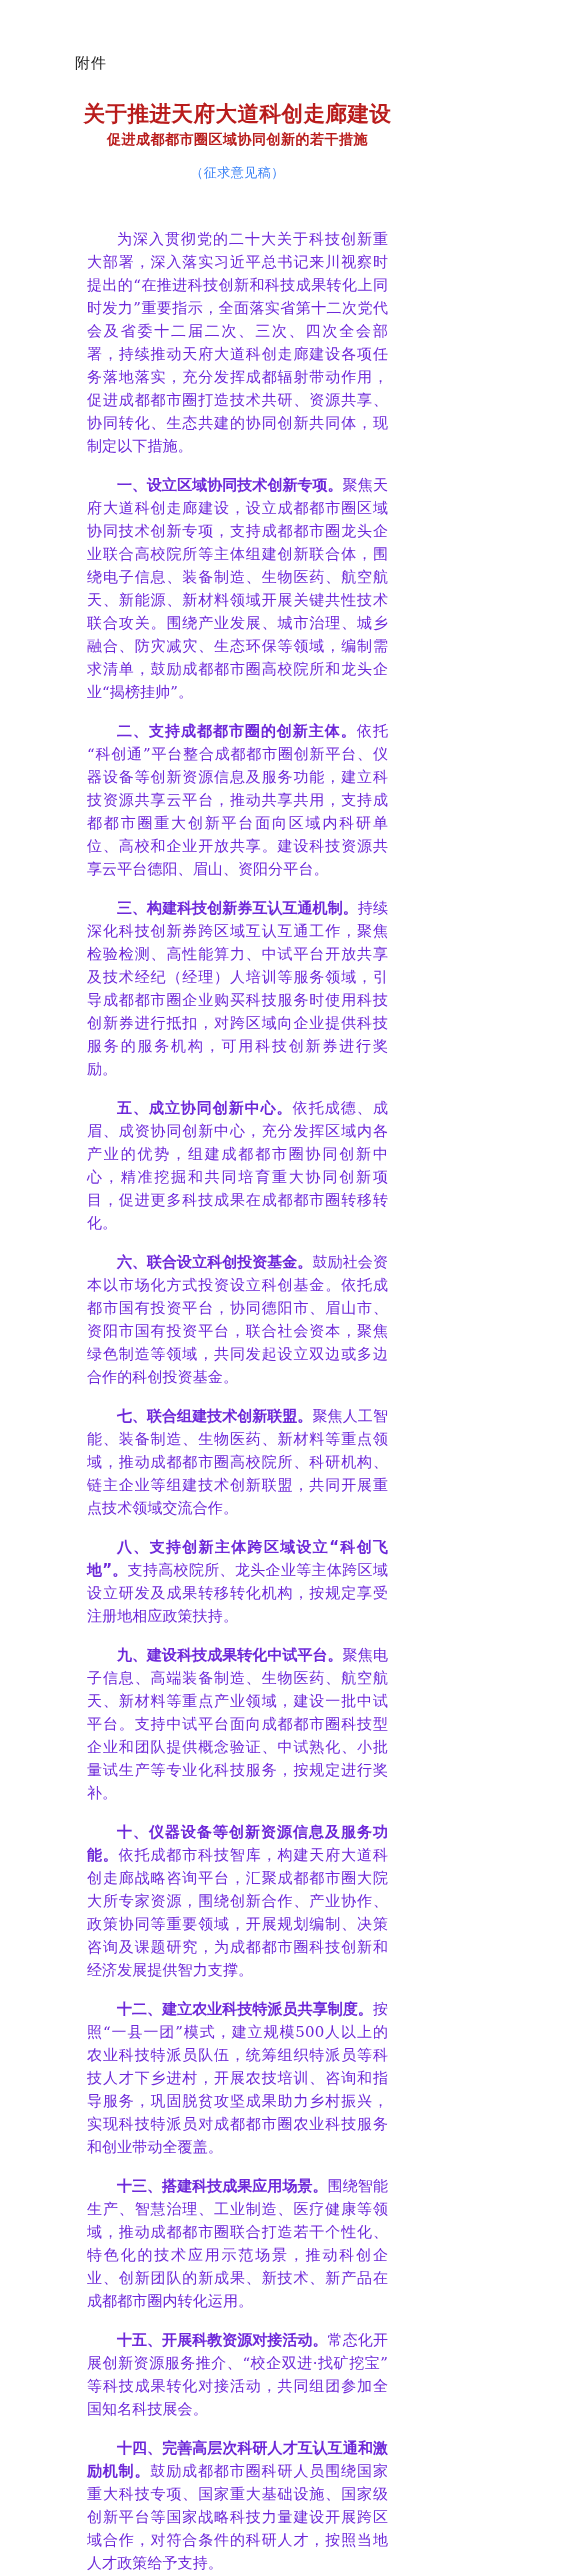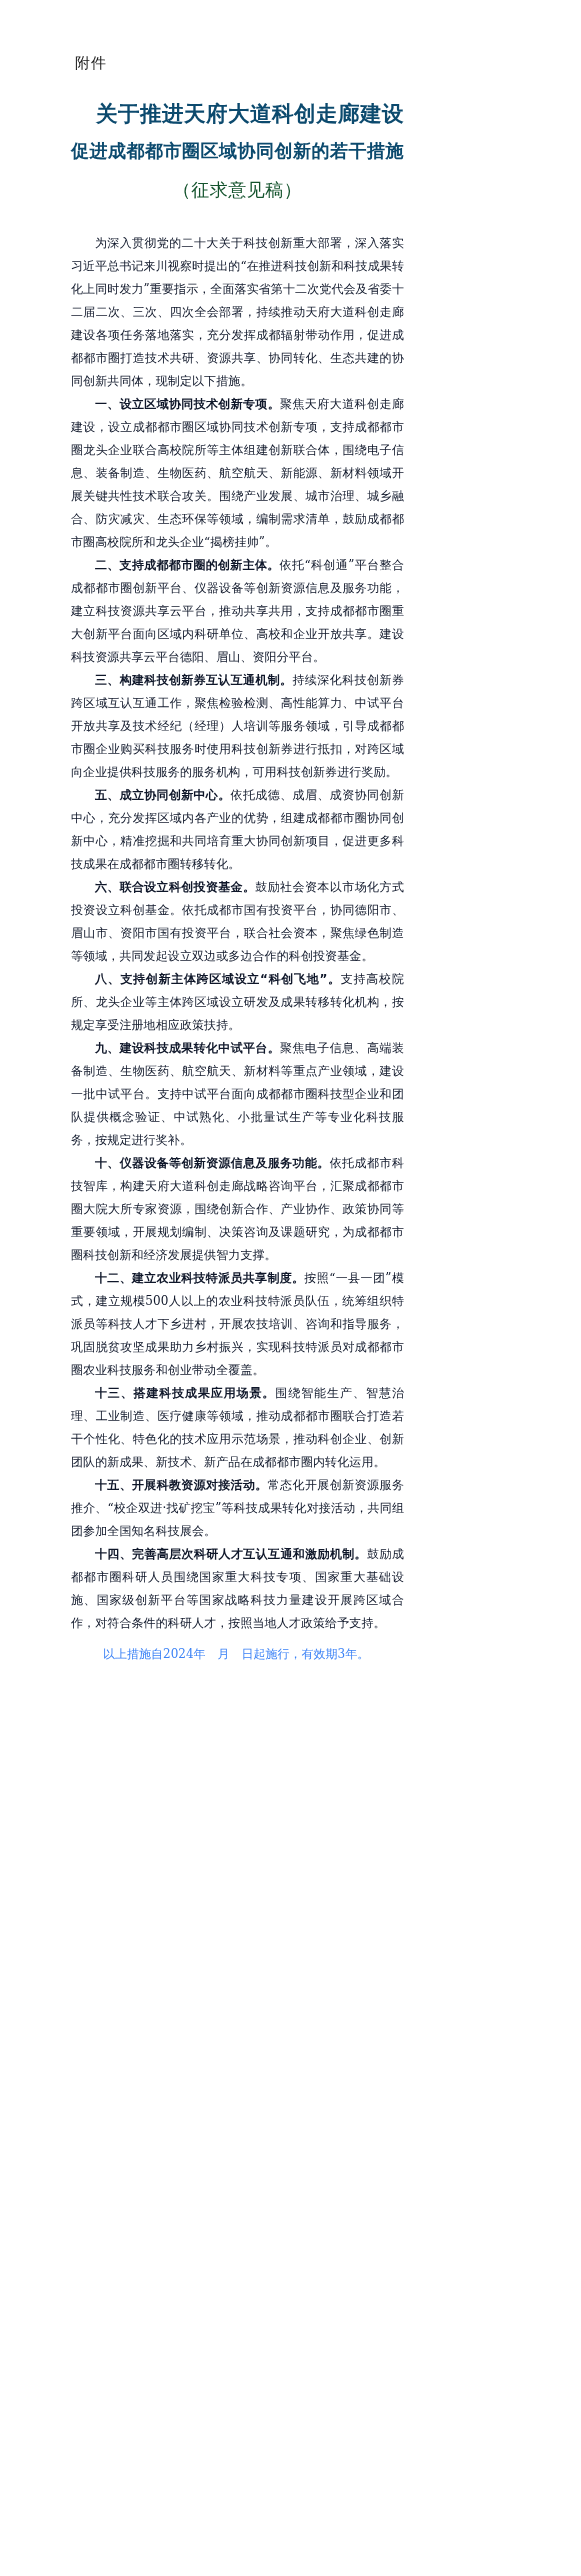--- a/index.html
+++ b/index.html
@@ -35,53 +35,53 @@
     color: #1a1a1a;
   }
 
   
   .doc-body {
     padding: 91px 63px 32px 63px;
     box-sizing: border-box;
   }
 
   .doc-title {
-    text-align: right;
+    text-align: center;
     font-family: "DejaVu Serif", "Liberation Serif", serif;
     font-weight: bold;
     font-size: 21.5px;
     line-height: 1.42;
     letter-spacing: 0.5px;
-    color: #0c4a6e;
+    color: #b91c1c;
     margin: 0 0 0 0;
     white-space: nowrap;
   }
-  .doc-title .line2 { display: block; font-size: 18px; margin-top: 8px; }
+  .doc-title .line2 { display: block; font-size: 14px; }
 
   .doc-subtitle {
     text-align: center;
-    font-size: 18px;
+    font-size: 13px;
     letter-spacing: 0.5px;
     margin-top: 15px;
     margin-bottom: 0;
-    color: #14532d;
+    color: #3b82f6;
     font-family: "DejaVu Serif", "Liberation Serif", serif;
   }
 
   .body-spacer { height: 30px; }
 
   p.para {
-    margin: 0;
+    margin: 16px;
     text-indent: 2em;
-    font-size: 12px;
+    font-size: 15px;
     line-height: 23px;
     text-align: justify;
     text-justify: inter-ideograph;
     letter-spacing: 0.1px;
-    color: #0f172a;
+    color: #6d28d9;
     font-family: "DejaVu Serif", "Liberation Serif", serif;
   }
 
   p.para .lead {
     font-weight: bold;
     font-family: "DejaVu Sans", "Liberation Sans", sans-serif;
     letter-spacing: 0;
   }
 
   p.closing {
@@ -111,20 +111,21 @@
     <div class="body-spacer"></div>
 
     <p class="para">为深入贯彻党的二十大关于科技创新重大部署，深入落实习近平总书记来川视察时提出的“在推进科技创新和科技成果转化上同时发力”重要指示，全面落实省第十二次党代会及省委十二届二次、三次、四次全会部署，持续推动天府大道科创走廊建设各项任务落地落实，充分发挥成都辐射带动作用，促进成都都市圈打造技术共研、资源共享、协同转化、生态共建的协同创新共同体，现制定以下措施。</p>
 
     <div id="measures-container">
         <p class="para"><span class="lead">一、设立区域协同技术创新专项。</span><span>聚焦天府大道科创走廊建设，设立成都都市圈区域协同技术创新专项，支持成都都市圈龙头企业联合高校院所等主体组建创新联合体，围绕电子信息、装备制造、生物医药、航空航天、新能源、新材料领域开展关键共性技术联合攻关。围绕产业发展、城市治理、城乡融合、防灾减灾、生态环保等领域，编制需求清单，鼓励成都都市圈高校院所和龙头企业“揭榜挂帅”。</span></p>
         <p class="para"><span class="lead">二、支持成都都市圈的创新主体。</span><span>依托“科创通”平台整合成都都市圈创新平台、仪器设备等创新资源信息及服务功能，建立科技资源共享云平台，推动共享共用，支持成都都市圈重大创新平台面向区域内科研单位、高校和企业开放共享。建设科技资源共享云平台德阳、眉山、资阳分平台。</span></p>
         <p class="para"><span class="lead">三、构建科技创新券互认互通机制。</span><span>持续深化科技创新券跨区域互认互通工作，聚焦检验检测、高性能算力、中试平台开放共享及技术经纪（经理）人培训等服务领域，引导成都都市圈企业购买科技服务时使用科技创新券进行抵扣，对跨区域向企业提供科技服务的服务机构，可用科技创新券进行奖励。</span></p>
         <p class="para"><span class="lead">五、成立协同创新中心。</span><span>依托成德、成眉、成资协同创新中心，充分发挥区域内各产业的优势，组建成都都市圈协同创新中心，精准挖掘和共同培育重大协同创新项目，促进更多科技成果在成都都市圈转移转化。</span></p>
         <p class="para"><span class="lead">六、联合设立科创投资基金。</span><span>鼓励社会资本以市场化方式投资设立科创基金。依托成都市国有投资平台，协同德阳市、眉山市、资阳市国有投资平台，联合社会资本，聚焦绿色制造等领域，共同发起设立双边或多边合作的科创投资基金。</span></p>
+        <p class="para"><span class="lead">七、联合组建技术创新联盟。</span><span>聚焦人工智能、装备制造、生物医药、新材料等重点领域，推动成都都市圈高校院所、科研机构、链主企业等组建技术创新联盟，共同开展重点技术领域交流合作。</span></p>
         <p class="para"><span class="lead">八、支持创新主体跨区域设立“科创飞地”。</span><span>支持高校院所、龙头企业等主体跨区域设立研发及成果转移转化机构，按规定享受注册地相应政策扶持。</span></p>
         <p class="para"><span class="lead">九、建设科技成果转化中试平台。</span><span>聚焦电子信息、高端装备制造、生物医药、航空航天、新材料等重点产业领域，建设一批中试平台。支持中试平台面向成都都市圈科技型企业和团队提供概念验证、中试熟化、小批量试生产等专业化科技服务，按规定进行奖补。</span></p>
         <p class="para"><span class="lead">十、仪器设备等创新资源信息及服务功能。</span><span>依托成都市科技智库，构建天府大道科创走廊战略咨询平台，汇聚成都都市圈大院大所专家资源，围绕创新合作、产业协作、政策协同等重要领域，开展规划编制、决策咨询及课题研究，为成都都市圈科技创新和经济发展提供智力支撑。</span></p>
         <p class="para"><span class="lead">十二、建立农业科技特派员共享制度。</span><span>按照“一县一团”模式，建立规模500人以上的农业科技特派员队伍，统筹组织特派员等科技人才下乡进村，开展农技培训、咨询和指导服务，巩固脱贫攻坚成果助力乡村振兴，实现科技特派员对成都都市圈农业科技服务和创业带动全覆盖。</span></p>
         <p class="para"><span class="lead">十三、搭建科技成果应用场景。</span><span>围绕智能生产、智慧治理、工业制造、医疗健康等领域，推动成都都市圈联合打造若干个性化、特色化的技术应用示范场景，推动科创企业、创新团队的新成果、新技术、新产品在成都都市圈内转化运用。</span></p>
         <p class="para"><span class="lead">十五、开展科教资源对接活动。</span><span>常态化开展创新资源服务推介、“校企双进·找矿挖宝”等科技成果转化对接活动，共同组团参加全国知名科技展会。</span></p>
         <p class="para"><span class="lead">十四、完善高层次科研人才互认互通和激励机制。</span><span>鼓励成都都市圈科研人员围绕国家重大科技专项、国家重大基础设施、国家级创新平台等国家战略科技力量建设开展跨区域合作，对符合条件的科研人才，按照当地人才政策给予支持。</span></p>
       </div>
 
     <p class="closing">以上措施自2024年　月　日起施行，有效期3年。</p>

